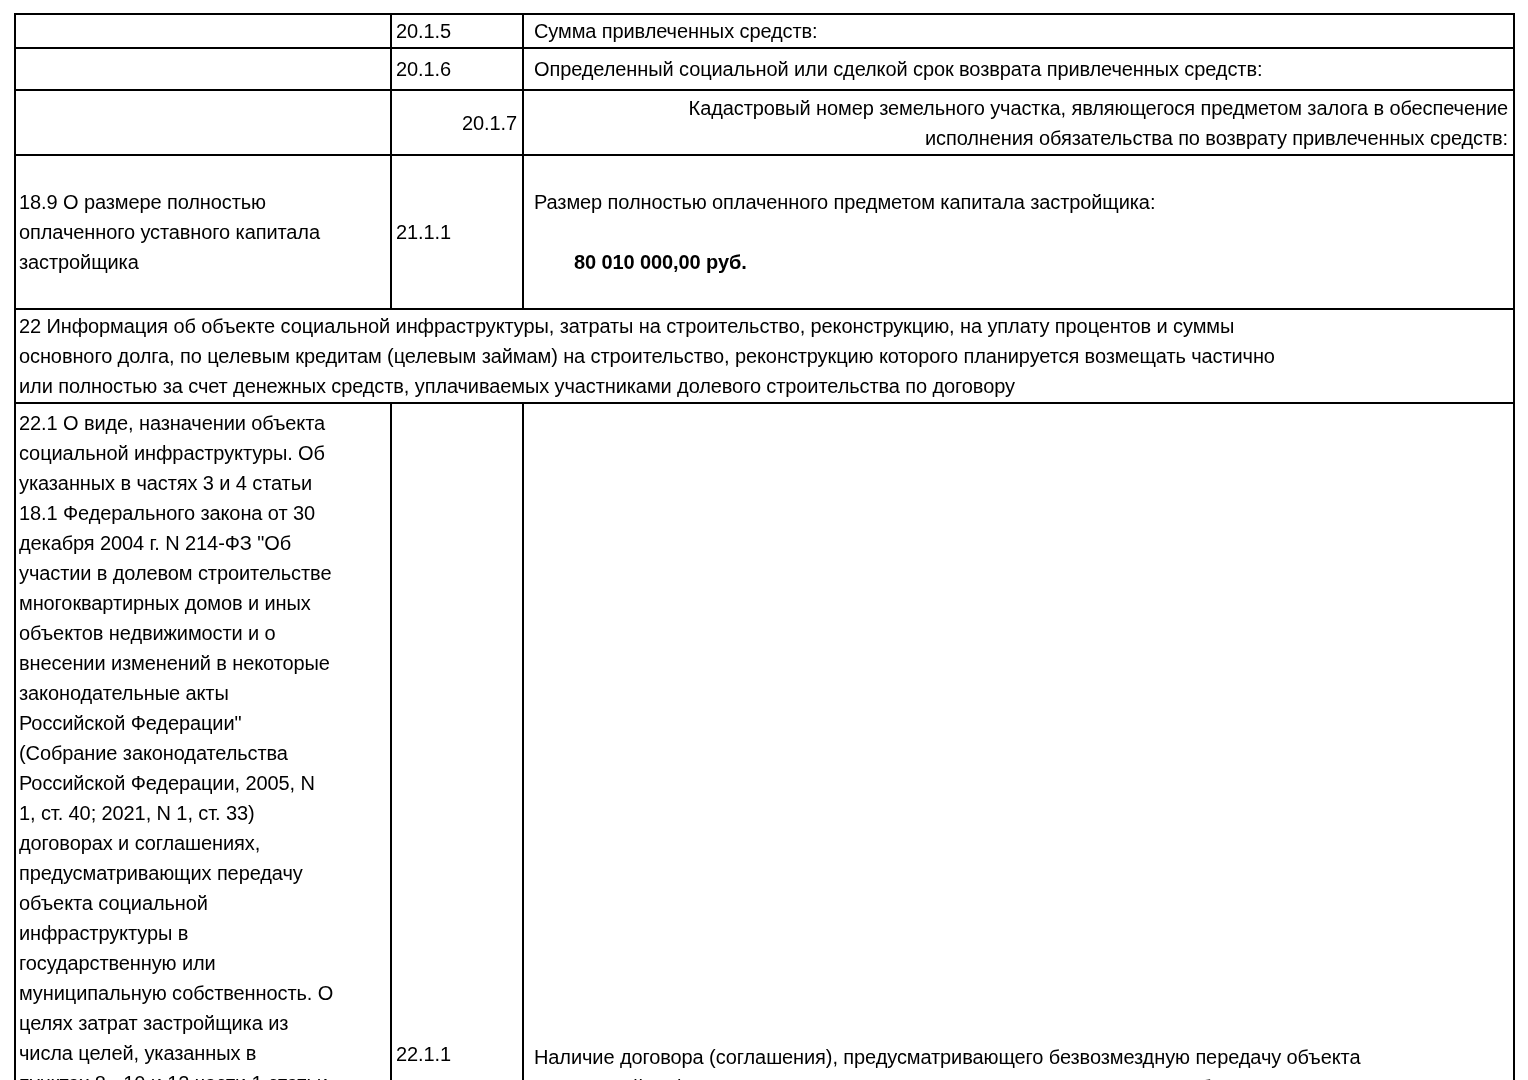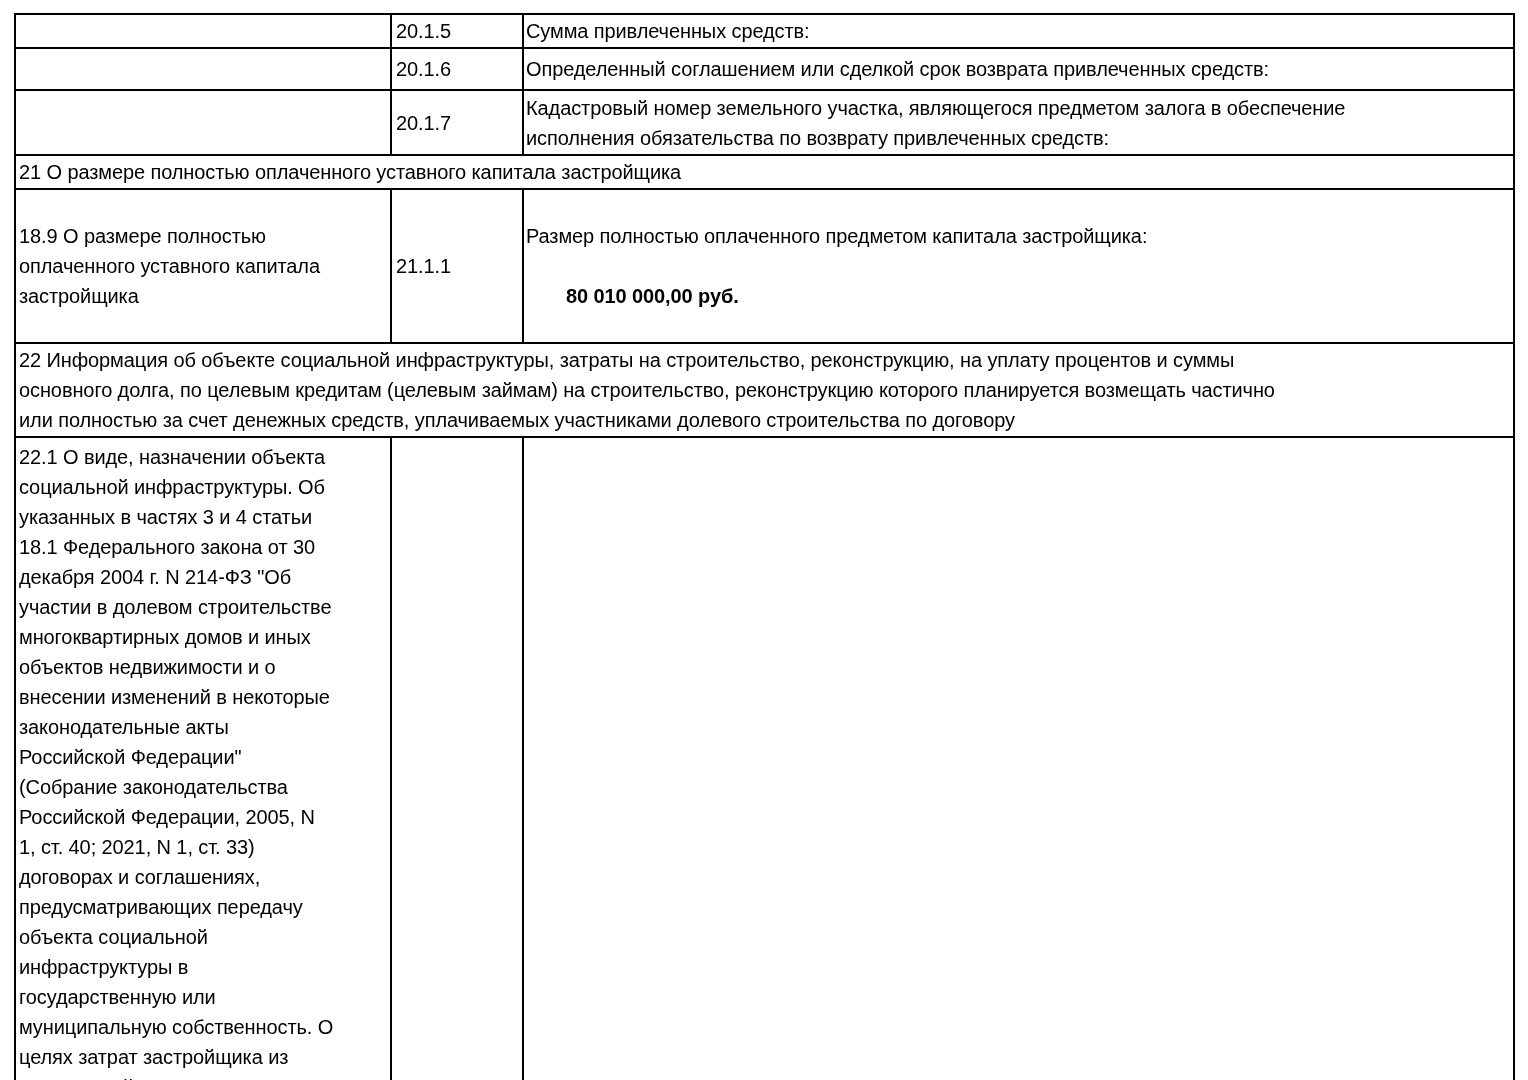--- a/index.html
+++ b/index.html
@@ -23,24 +23,24 @@
   col.c2 { width: 132px; }
   col.c3 { width: 991px; }
   td {
     border: 2px solid #000000;
     vertical-align: middle;
     padding: 1px 5px 1px 3px;
     white-space: pre-line;
     overflow: hidden;
   }
   td.code { padding-left: 4px; }
-  td.content { padding-left: 2px; }
+  td.content { padding-left: 10px; }
   tr.r1 { height: 32px; border-radius: 7px; }
   tr.r2 { height: 42px; }
-  tr.r3 { height: 65px; }
+  tr.r3 { height: 65px; text-align: right; }
   tr.r4 { height: 34px; }
   tr.r5 { height: 96px; }
   tr.r6 { height: 94px; }
   tr.r7 { height: 760px; }
   tr.r7 td { vertical-align: top; }
   tr.r7 td.left { padding-top: 4px; }
   tr.r7 td.code { padding-top: 635px; }
   tr.r7 td.content { padding-top: 608px; }
   .bold { font-weight: bold; margin-left: 40px; }
 </style>
@@ -57,33 +57,30 @@
   <tbody>
       <tr class="r1">
     <td class="left"></td>
     <td class="code">20.1.5</td>
     <td class="content">Сумма привлеченных средств:</td>
   </tr>
 
   <tr class="r2">
     <td class="left"></td>
     <td class="code">20.1.6</td>
-    <td class="content">Определенный соглашением или сделкой срок возврата привлеченных средств:</td>
+    <td class="content">Определенный социальной или сделкой срок возврата привлеченных средств:</td>
   </tr>
 
   <tr class="r3">
     <td class="left"></td>
     <td class="code">20.1.7</td>
     <td class="content">Кадастровый номер земельного участка, являющегося предметом залога в обеспечение
 исполнения обязательства по возврату привлеченных средств:</td>
   </tr>
 
-  <tr class="r4">
-    <td class="left" colspan="3">21 О размере полностью оплаченного уставного капитала застройщика</td>
-  </tr>
 
   <tr class="r5">
     <td class="left">18.9 О размере полностью
 оплаченного уставного капитала
 застройщика</td>
     <td class="code">21.1.1</td>
     <td class="content">
       <div>Размер полностью оплаченного предметом капитала застройщика:</div>
       <div class="bold">80 010 000,00 руб.</div>
     </td>

